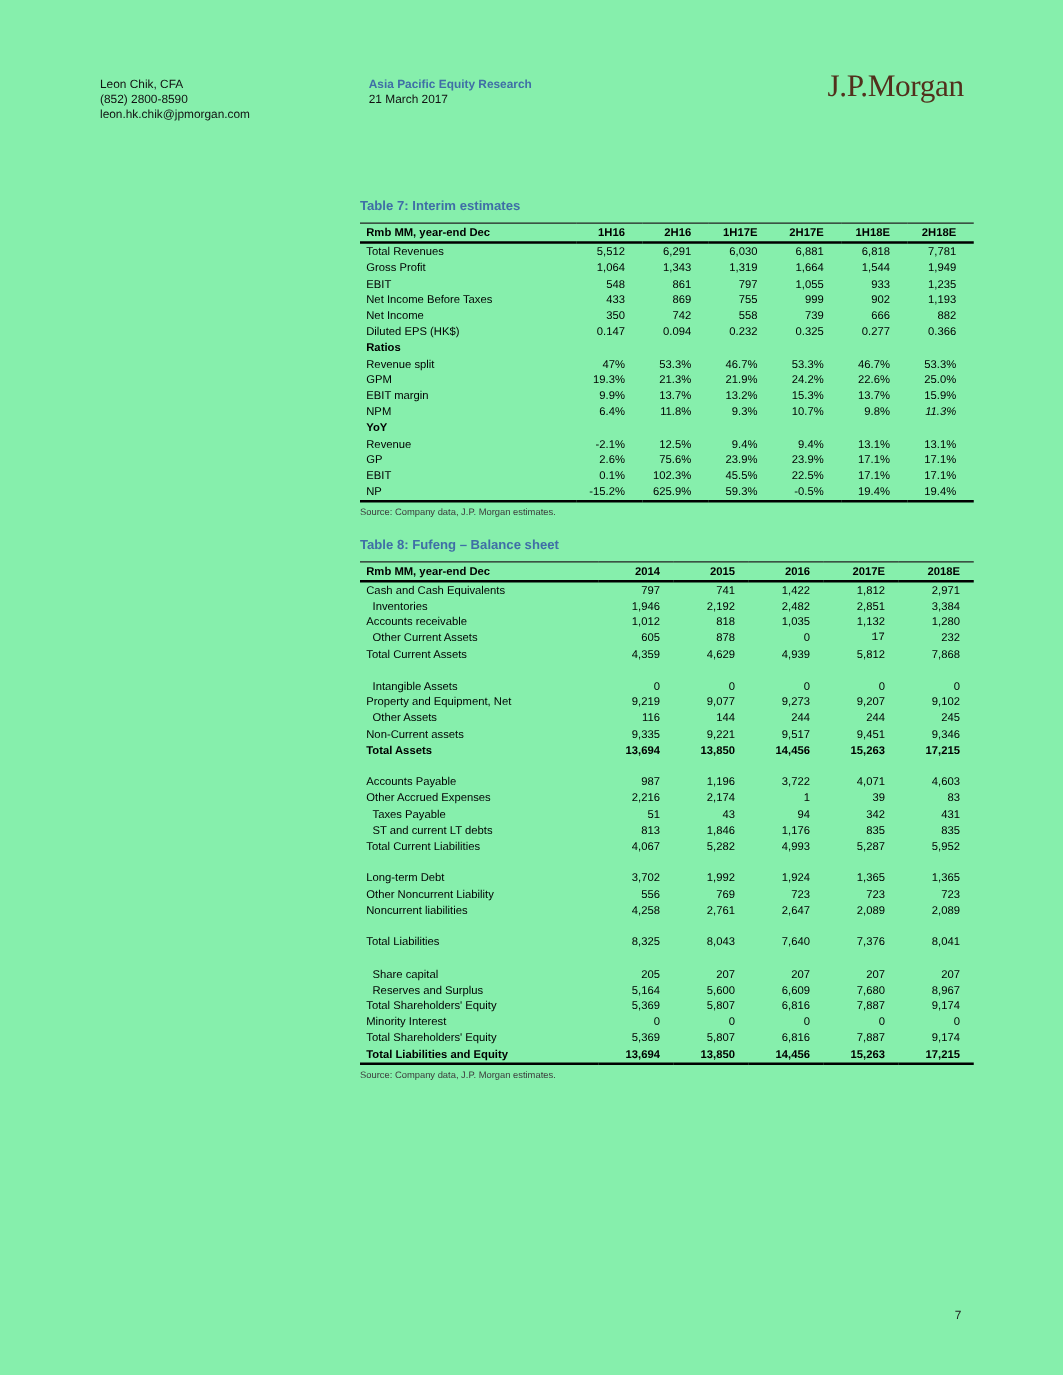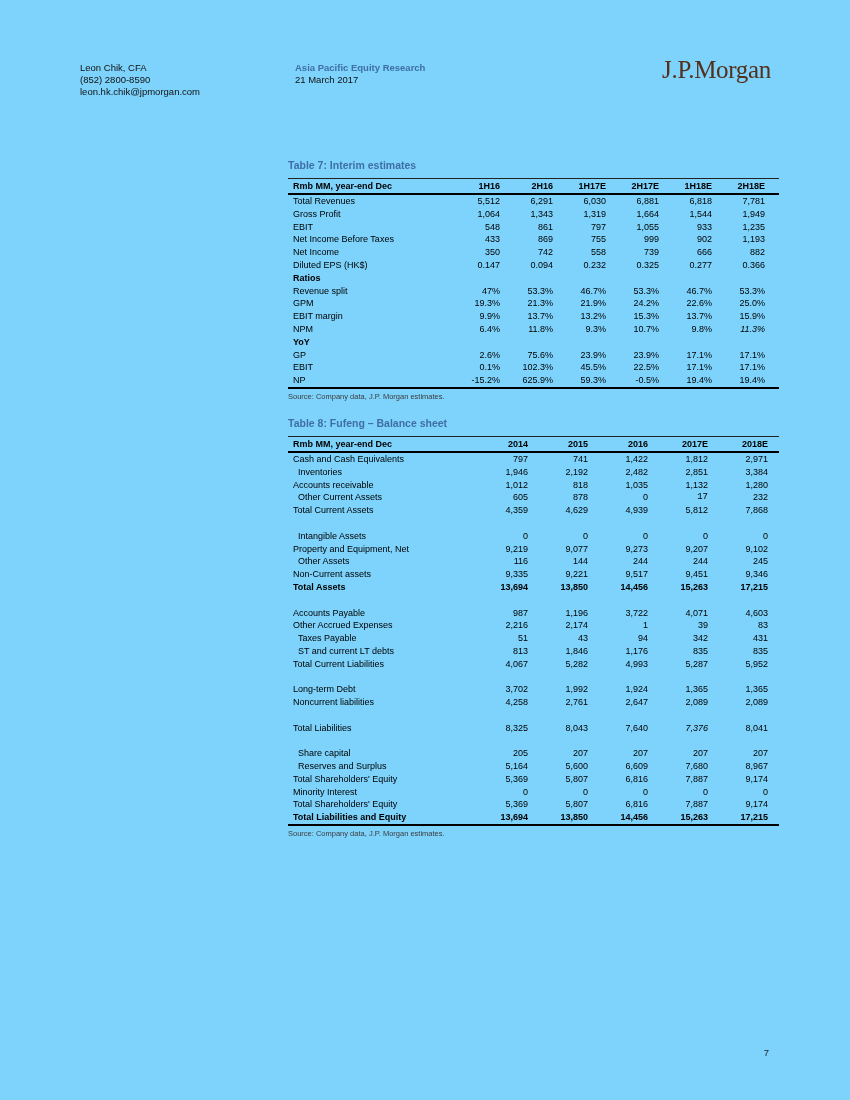--- a/index.html
+++ b/index.html
@@ -3,21 +3,21 @@
 <meta charset="utf-8">
 <style>
   :root{
     --accent:#3f6ea6;
     --logo-brown:#52301c;
   }
   html,body{margin:0;padding:0;background:#ffffff;}
   .page{
     position:relative;
     width:850px;height:1100px;
-    background:#7dd3fc;
+    background:#86efac;
     font-family:"Liberation Sans","DejaVu Sans",sans-serif;
     color:#000;
     overflow:hidden;
   }
   
   .analyst-block{
     position:absolute;left:80px;top:62px;
     font-size:9.5px;line-height:12px;color:#111;
   }
   .division-block{
@@ -217,20 +217,29 @@
             <tr class="bold">
               <td class="label">YoY</td>
               <td class="num" style="padding-right: 14px;"></td>
               <td class="num" style="padding-right: 14px;"></td>
               <td class="num" style="padding-right: 14px;"></td>
               <td class="num" style="padding-right: 14px;"></td>
               <td class="num" style="padding-right: 14px;"></td>
               <td class="num" style="padding-right: 14px;"></td>
             </tr>
             <tr>
+              <td class="label">Revenue</td>
+              <td class="num" style="padding-right: 14px;">-2.1%</td>
+              <td class="num" style="padding-right: 14px;">12.5%</td>
+              <td class="num" style="padding-right: 14px;">9.4%</td>
+              <td class="num" style="padding-right: 14px;">9.4%</td>
+              <td class="num" style="padding-right: 14px;">13.1%</td>
+              <td class="num" style="padding-right: 14px;">13.1%</td>
+            </tr>
+            <tr>
               <td class="label">GP</td>
               <td class="num" style="padding-right: 14px;">2.6%</td>
               <td class="num" style="padding-right: 14px;">75.6%</td>
               <td class="num" style="padding-right: 14px;">23.9%</td>
               <td class="num" style="padding-right: 14px;">23.9%</td>
               <td class="num" style="padding-right: 14px;">17.1%</td>
               <td class="num" style="padding-right: 14px;">17.1%</td>
             </tr>
             <tr>
               <td class="label">EBIT</td>
@@ -408,36 +417,44 @@
             </tr>
             <tr>
               <td class="label">Long-term Debt</td>
               <td class="num" style="padding-right: 11px;">3,702</td>
               <td class="num" style="padding-right: 11px;">1,992</td>
               <td class="num" style="padding-right: 11px;">1,924</td>
               <td class="num" style="padding-right: 11px;">1,365</td>
               <td class="num" style="padding-right: 11px;">1,365</td>
             </tr>
             <tr>
+              <td class="label">Other Noncurrent Liability</td>
+              <td class="num" style="padding-right: 11px;">556</td>
+              <td class="num" style="padding-right: 11px;">769</td>
+              <td class="num" style="padding-right: 11px;">723</td>
+              <td class="num" style="padding-right: 11px;">723</td>
+              <td class="num" style="padding-right: 11px;">723</td>
+            </tr>
+            <tr>
               <td class="label">Noncurrent liabilities</td>
               <td class="num" style="padding-right: 11px;">4,258</td>
               <td class="num" style="padding-right: 11px;">2,761</td>
               <td class="num" style="padding-right: 11px;">2,647</td>
               <td class="num" style="padding-right: 11px;">2,089</td>
               <td class="num" style="padding-right: 11px;">2,089</td>
             </tr>
             <tr class="blank">
               <td colspan="6">&nbsp;</td>
             </tr>
             <tr>
               <td class="label">Total Liabilities</td>
               <td class="num" style="padding-right: 11px;">8,325</td>
               <td class="num" style="padding-right: 11px;">8,043</td>
               <td class="num" style="padding-right: 11px;">7,640</td>
-              <td class="num" style="padding-right: 11px; font-style: italic;">7,376</td>
+              <td class="num" style="padding-right: 11px;">7,376</td>
               <td class="num" style="padding-right: 11px;">8,041</td>
             </tr>
             <tr class="blank">
               <td colspan="6">&nbsp;</td>
             </tr>
             <tr>
               <td class="label indent">Share capital</td>
               <td class="num" style="padding-right: 11px;">205</td>
               <td class="num" style="padding-right: 11px;">207</td>
               <td class="num" style="padding-right: 11px;">207</td>

